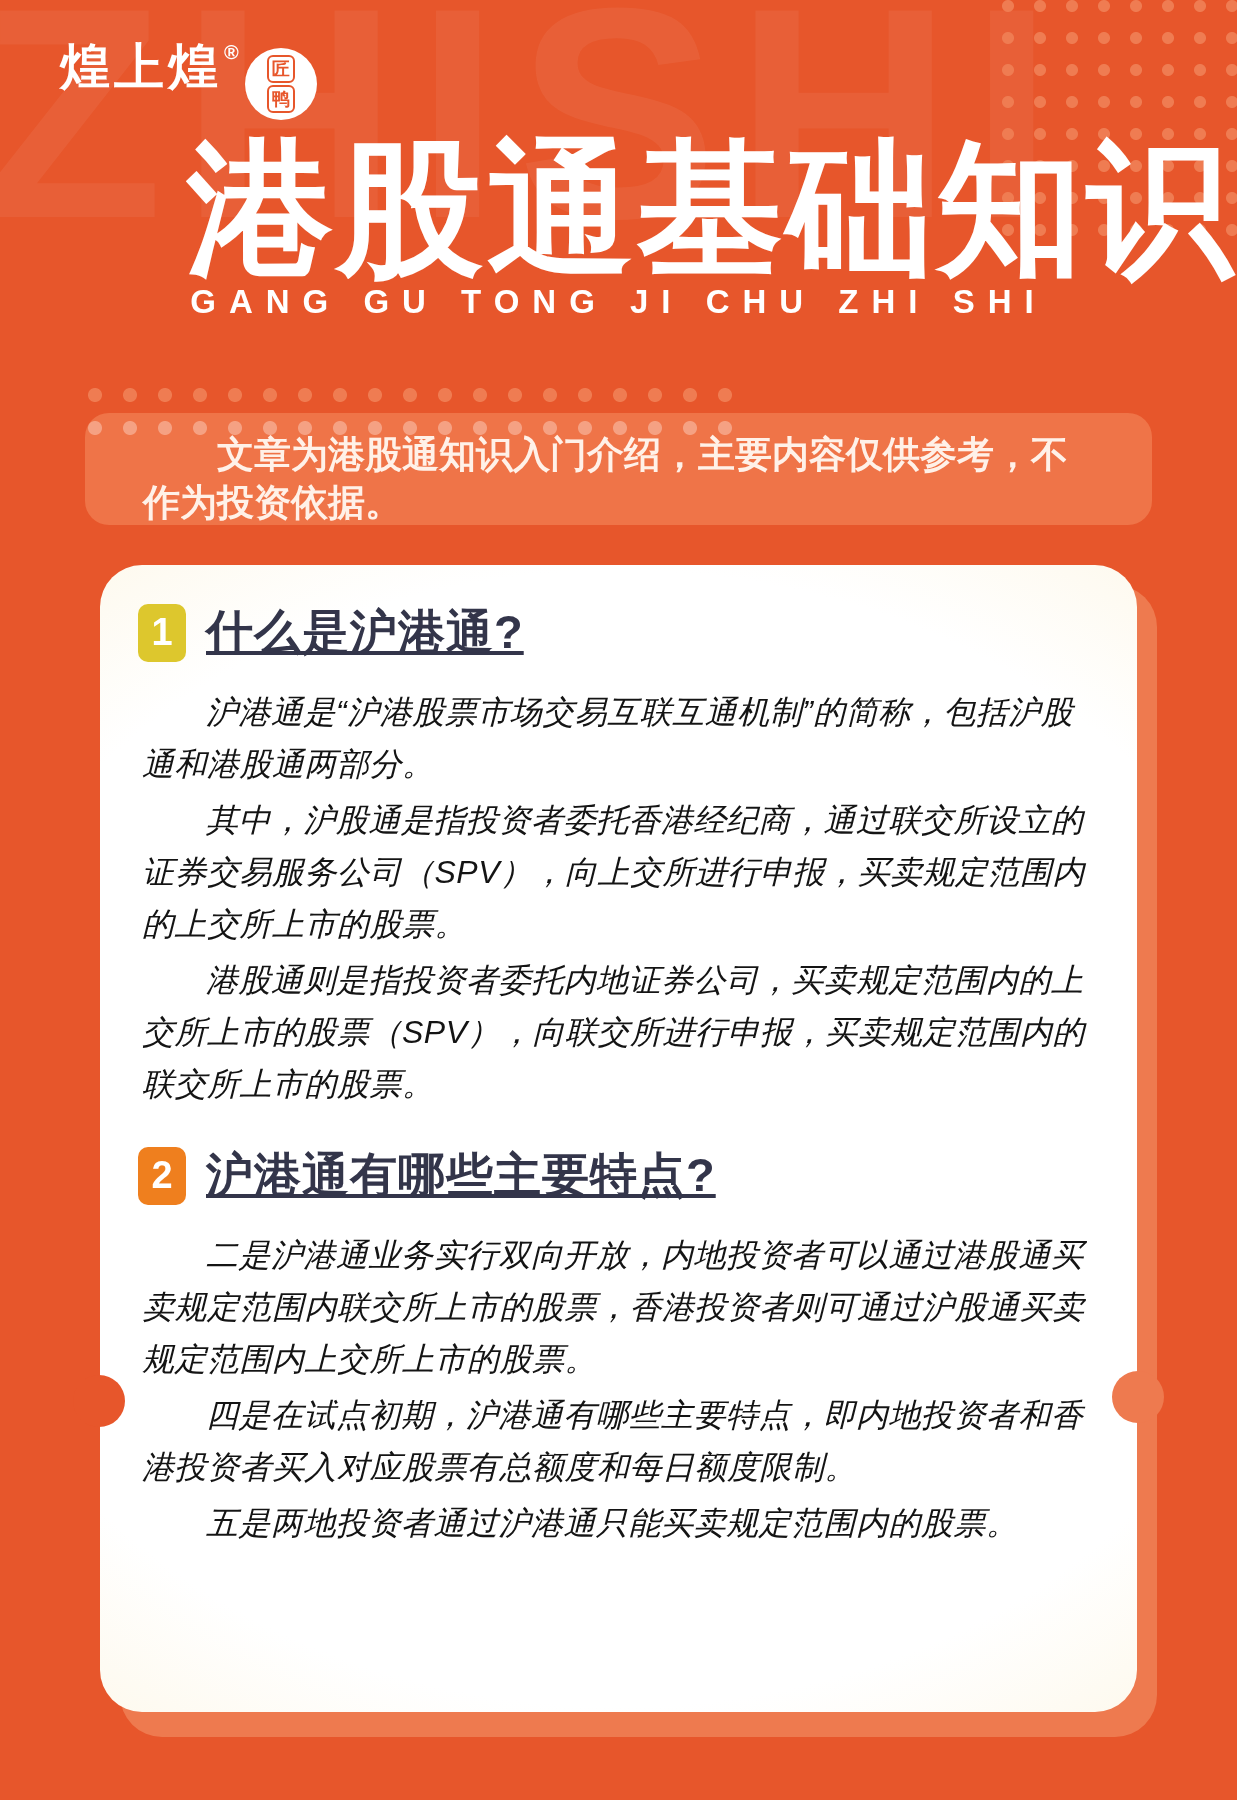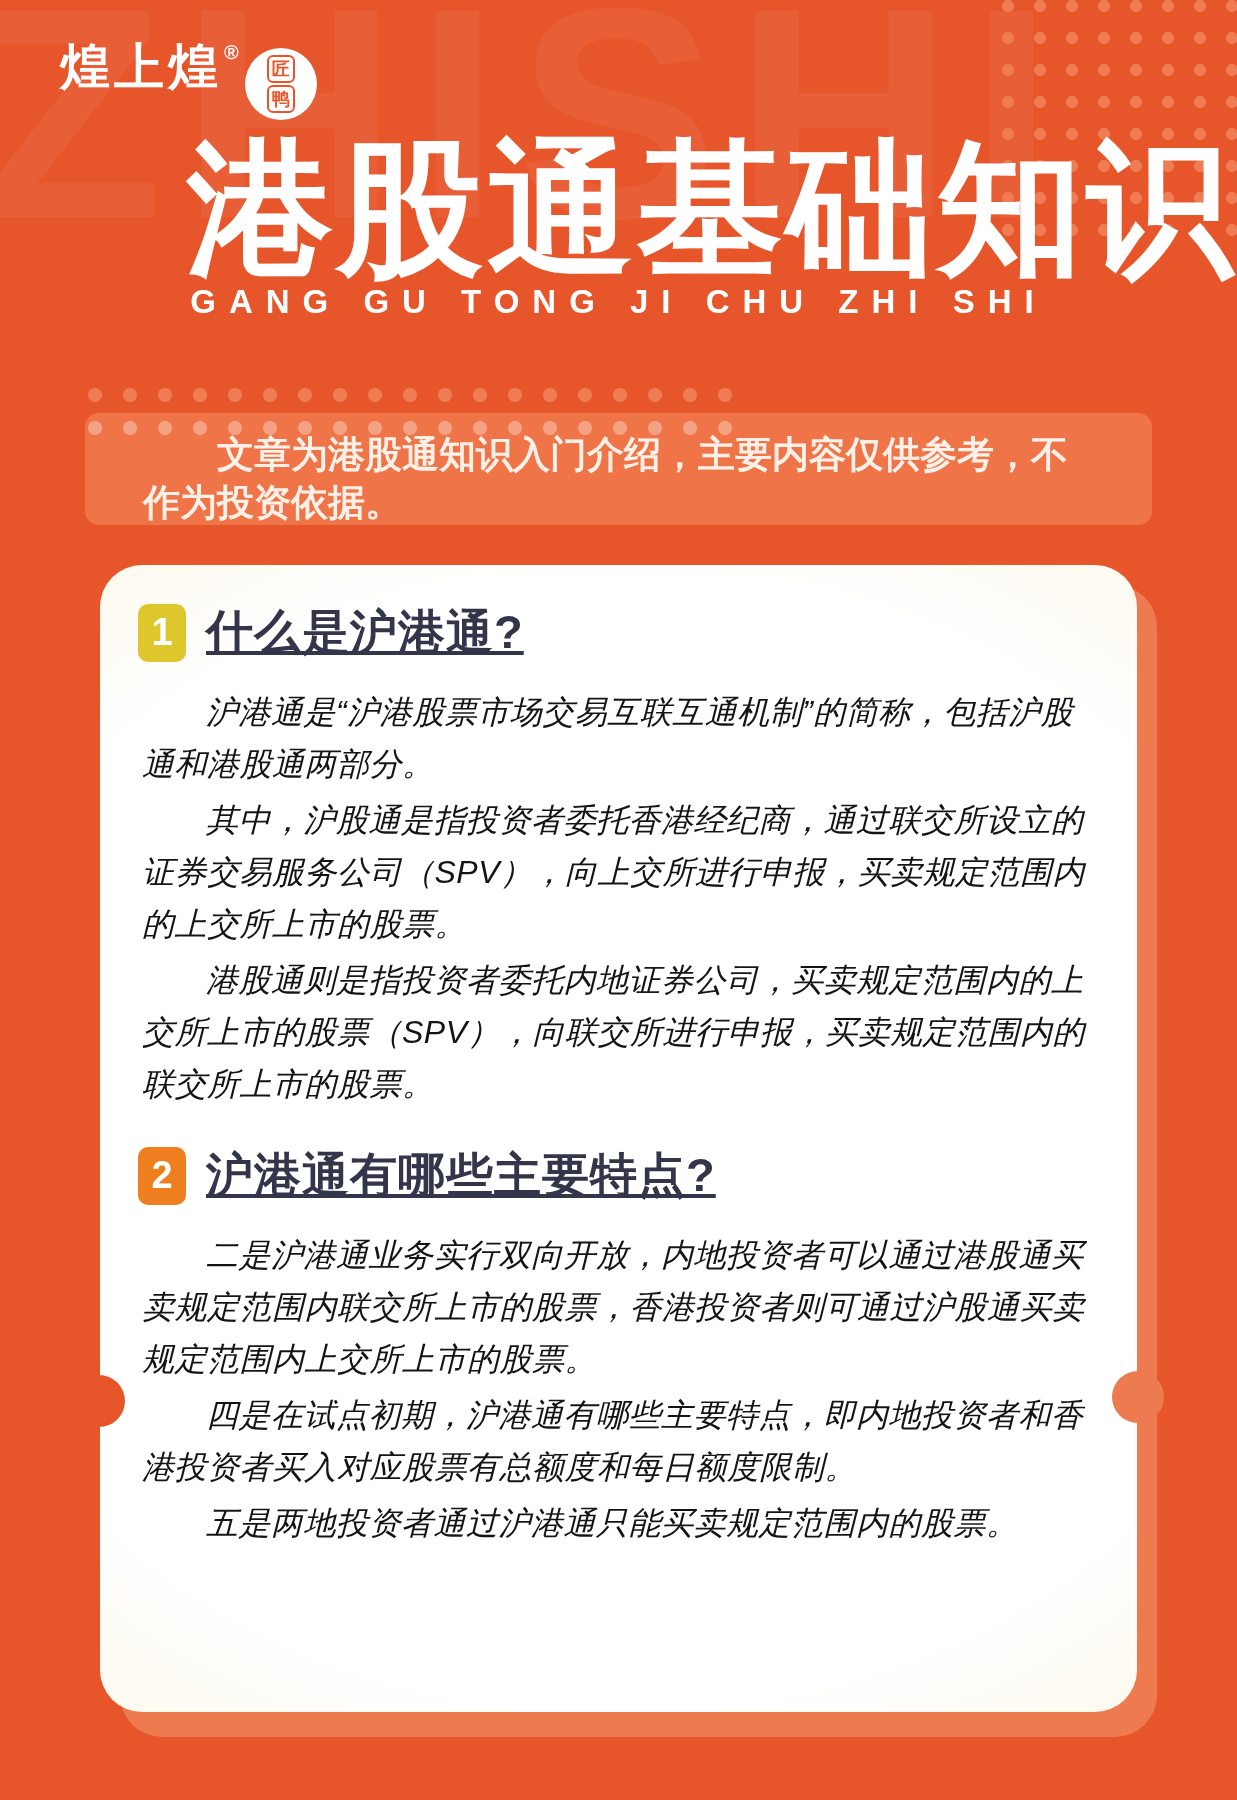--- a/index.html
+++ b/index.html
@@ -44,21 +44,21 @@
   
   .dots-row{
     position:absolute;left:88px;height:14px;width:660px;z-index:2;
     background-image:radial-gradient(circle at 7px 7px,#EF7C52 6.5px,rgba(0,0,0,0) 7.5px);
     background-size:35px 14px;background-repeat:repeat-x;
   }
   .dots-row.row1{top:388px;}
   .dots-row.row2{top:421px;background-image:radial-gradient(circle at 7px 7px,#F5A183 6.5px,rgba(0,0,0,0) 7.5px);z-index:3;}
   .disclaimer-box{
     position:absolute;top:413px;left:85px;width:1067px;height:112px;z-index:2;
-    background:#EF7448;border-radius:14px;box-sizing:border-box;
+    background:#EF7448;border-radius:24px;box-sizing:border-box;
     padding:18px 60px 0 58px;
   }
   .disclaimer-text{
     color:#FFF1E8;font-size:37px;font-weight:700;line-height:48px;text-indent:2em;
   }
   
   .shadow-card{
     position:absolute;top:585px;left:120px;width:1037px;height:1152px;z-index:1;
     background:#EE7A4F;border-radius:42px;
   }

